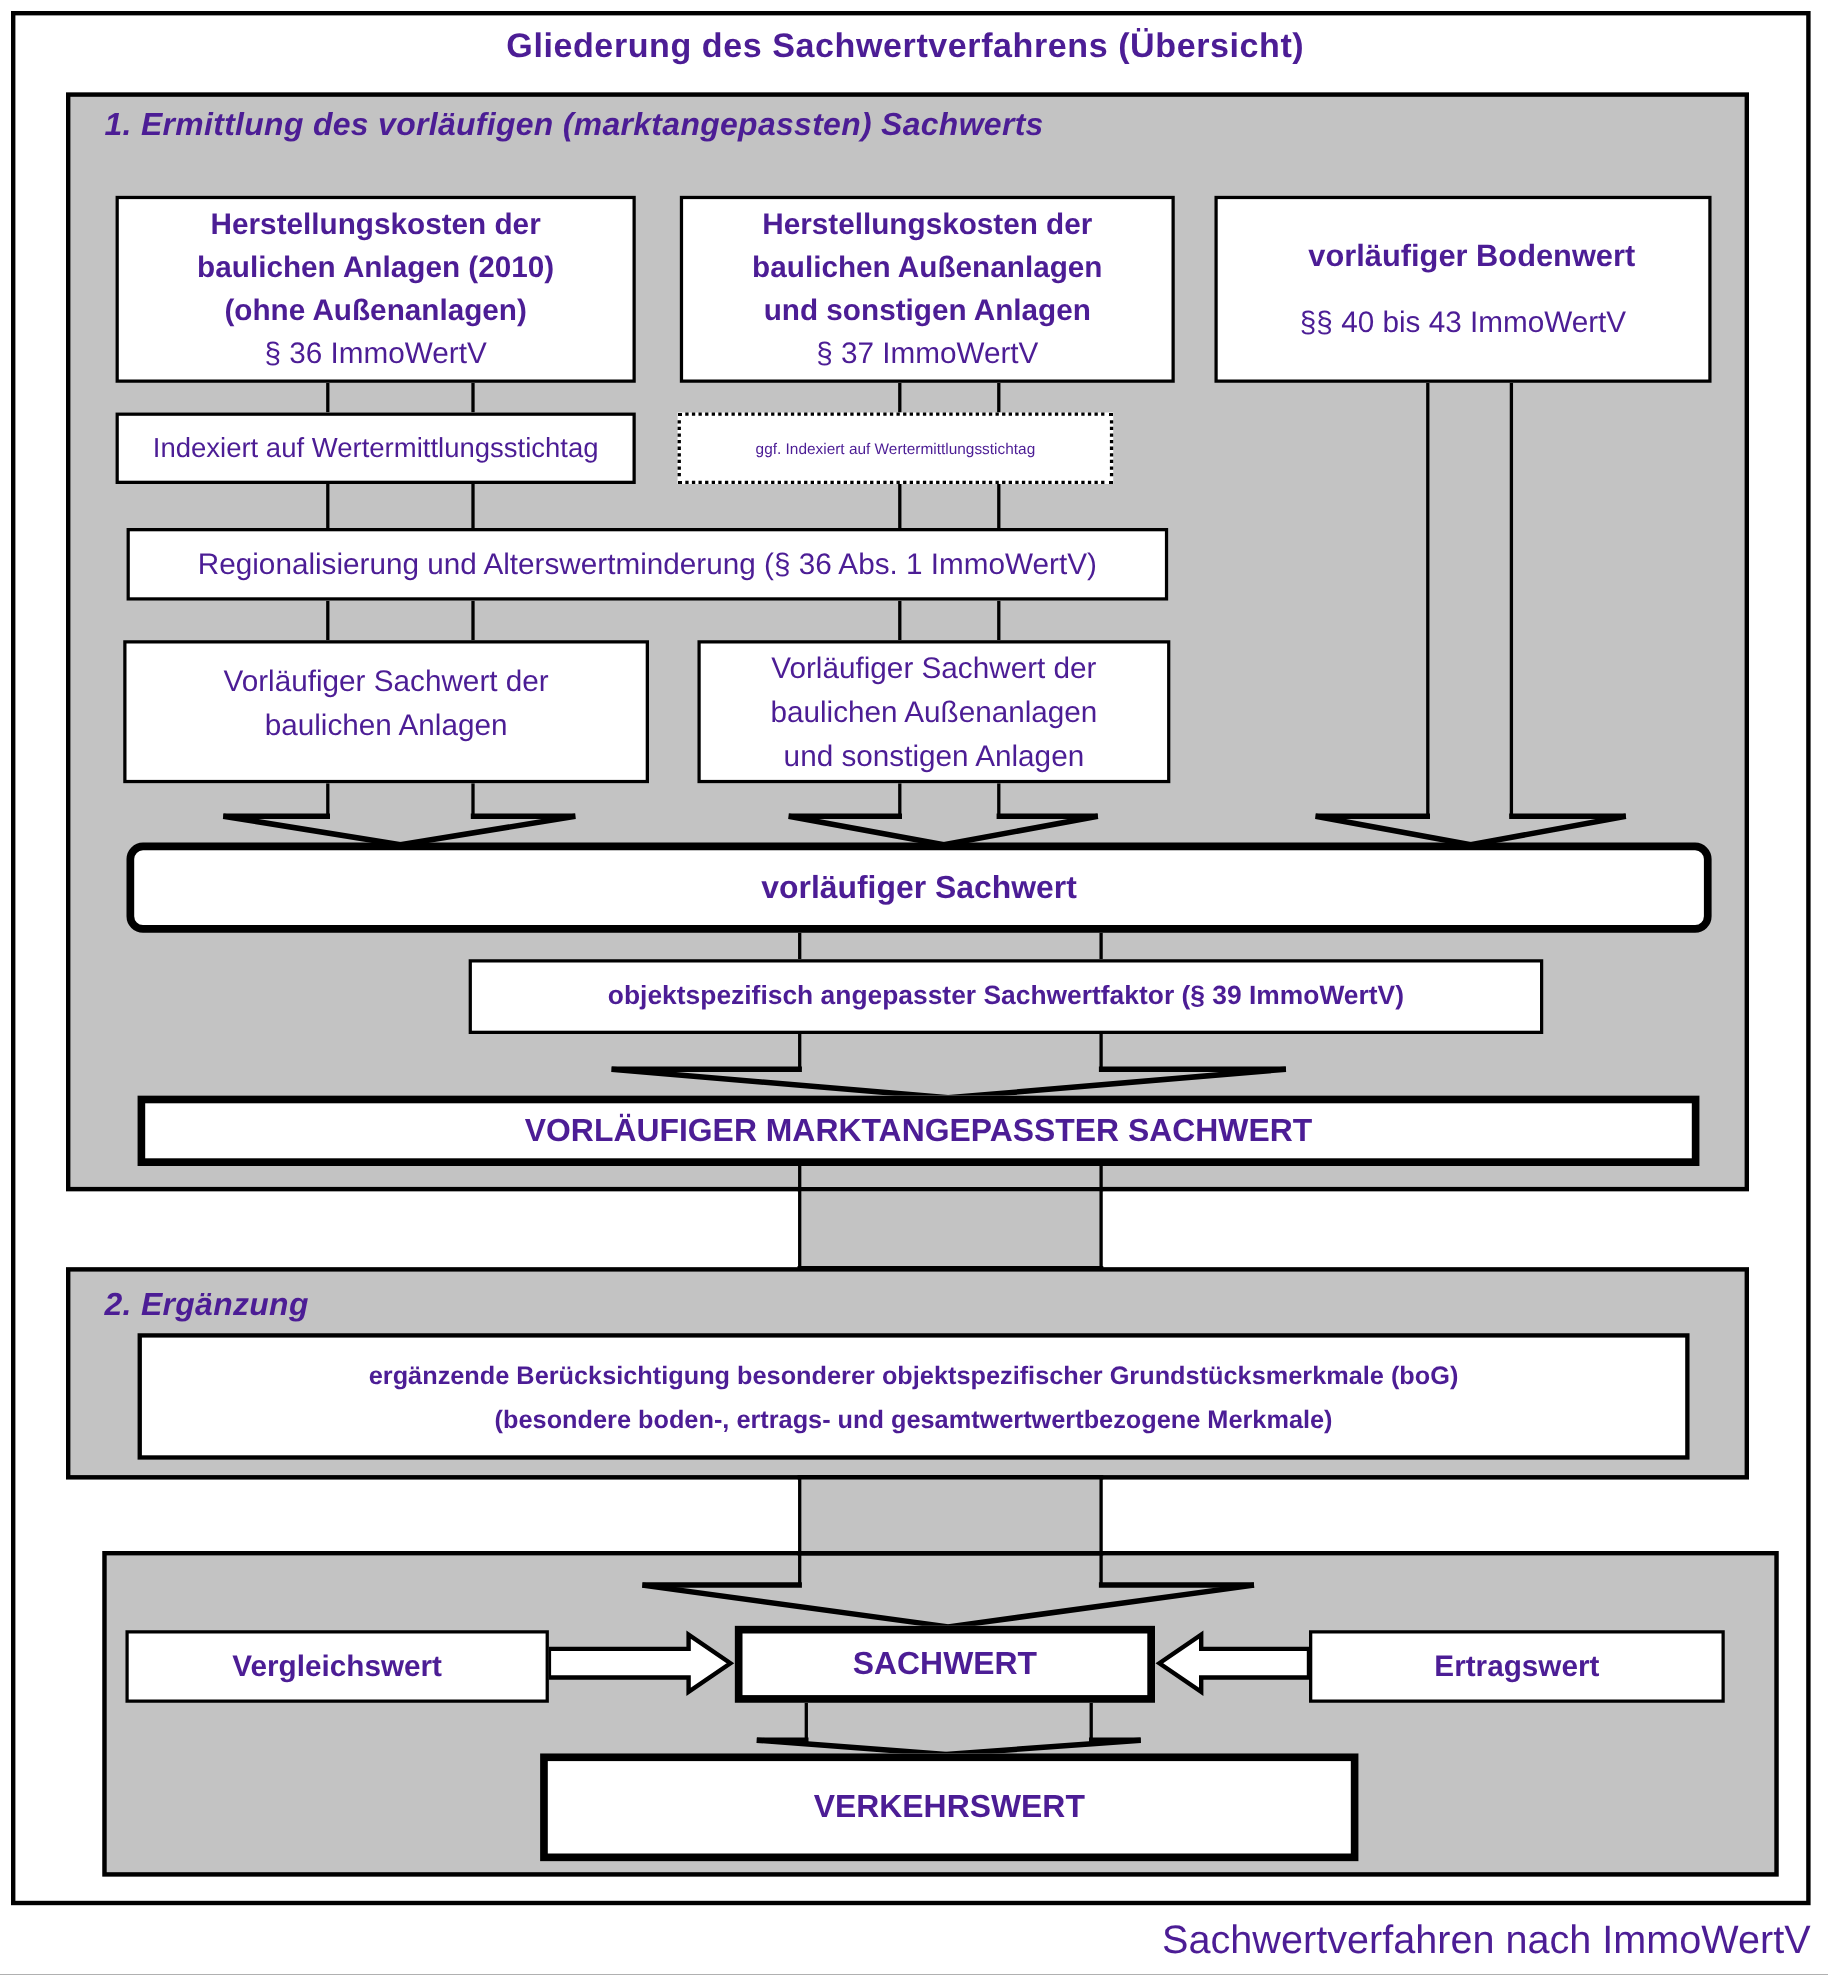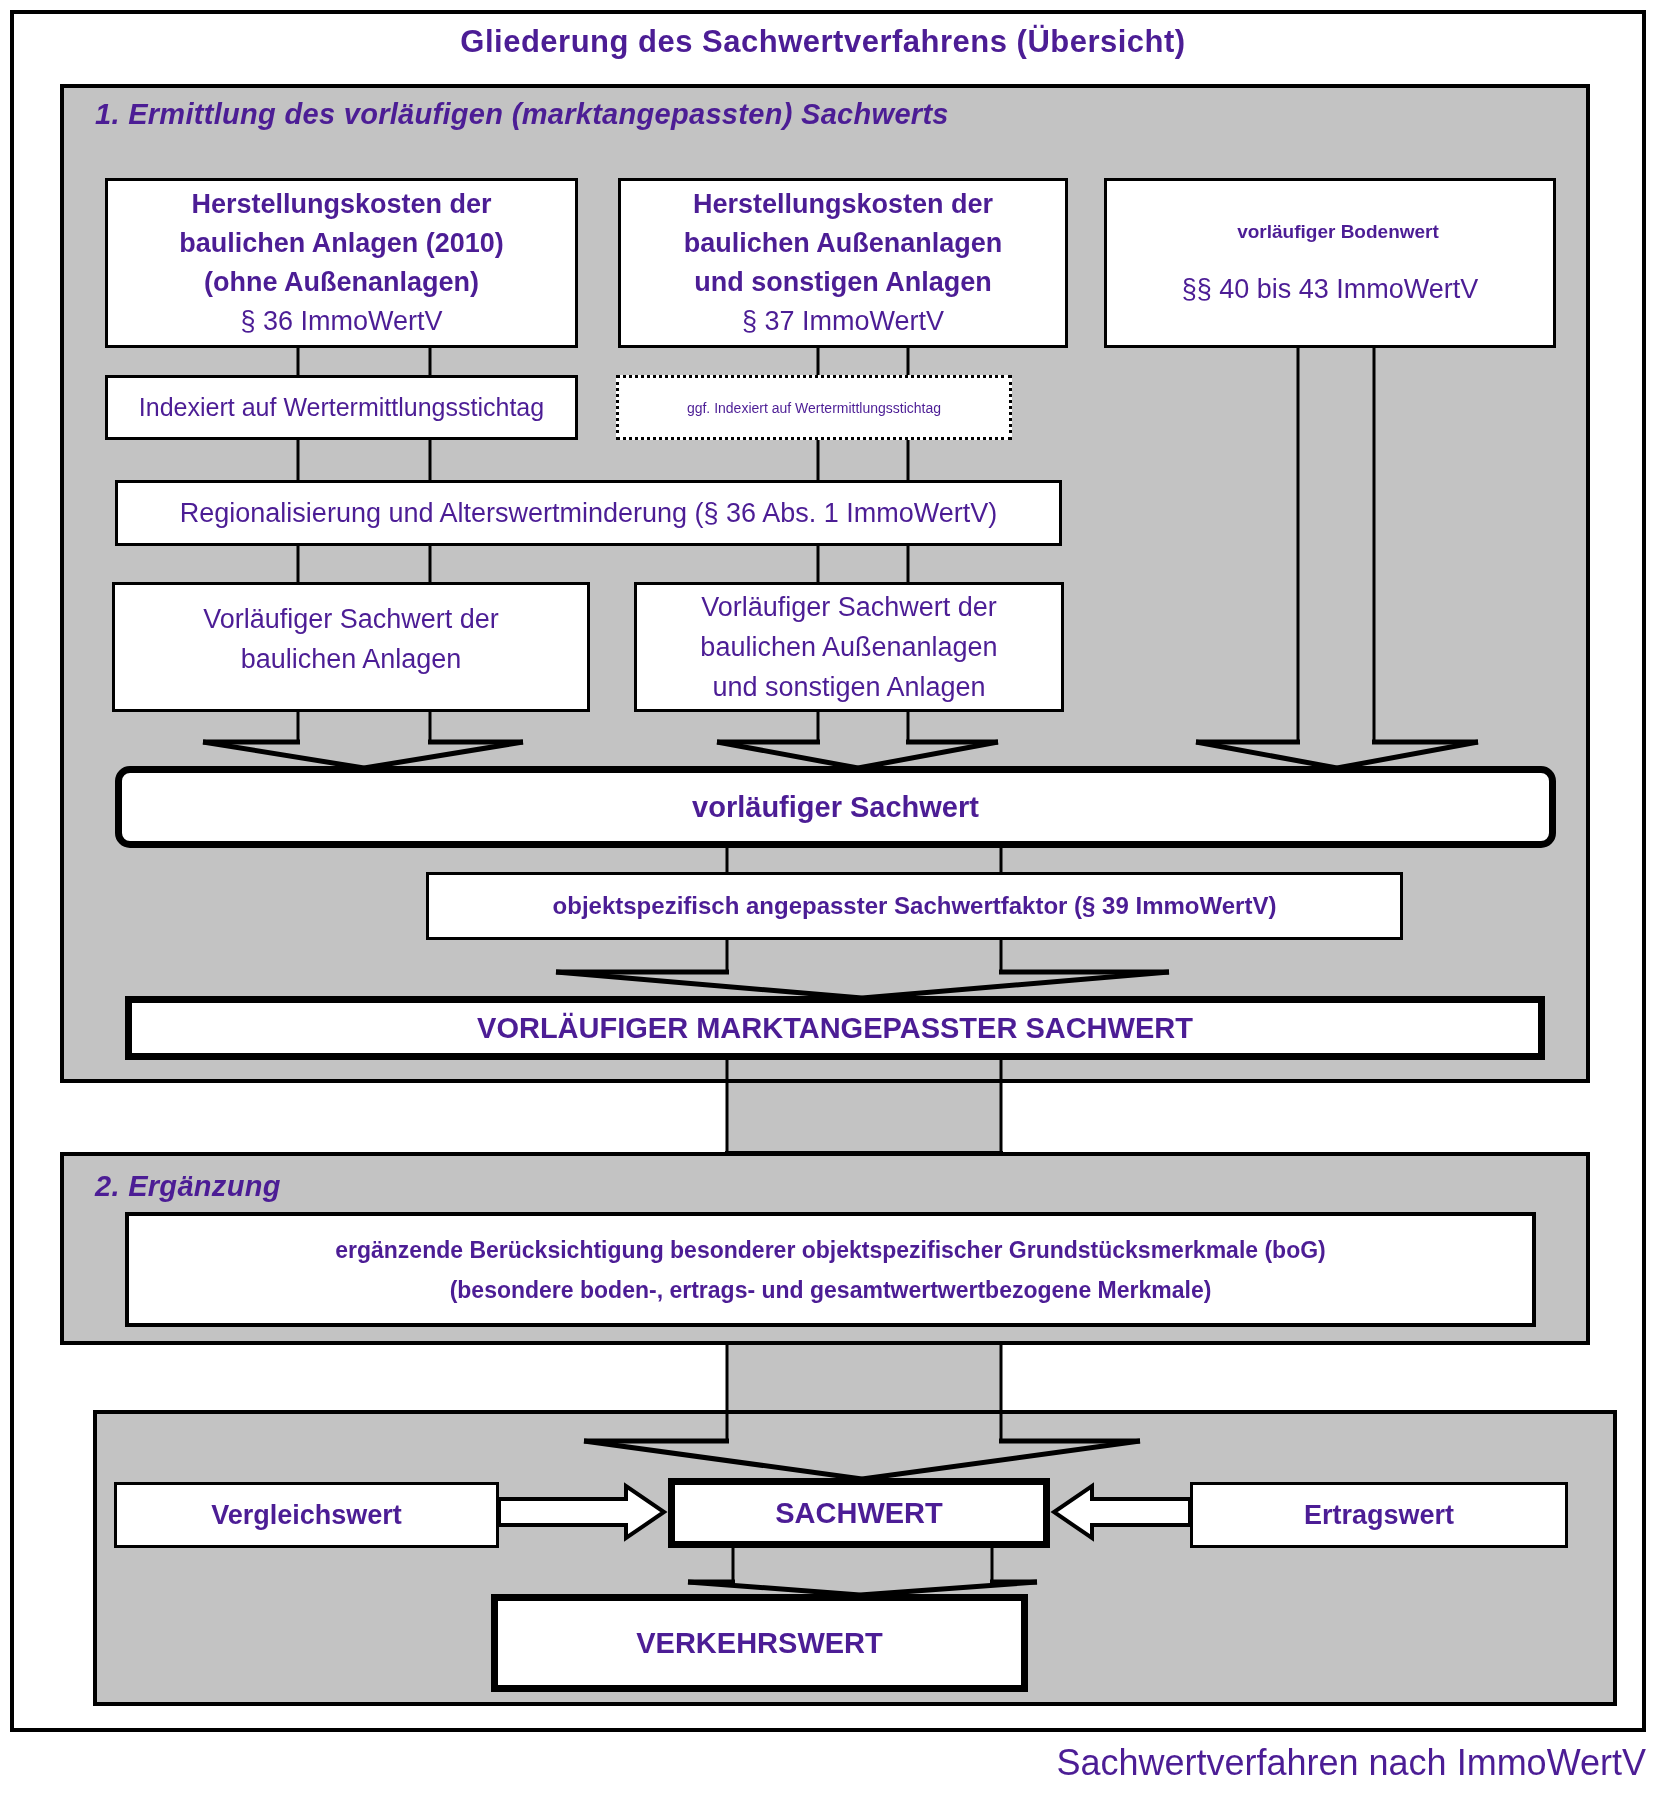--- a/index.html
+++ b/index.html
@@ -169,21 +169,21 @@
   </div>
 
   <div class="node" style="left:618px;top:178px;width:450px;height:170px;font-size:27px;line-height:39px;">
     <span class="ln b">Herstellungskosten der</span>
     <span class="ln b">baulichen Außenanlagen</span>
     <span class="ln b">und sonstigen Anlagen</span>
     <span class="ln">§ 37 ImmoWertV</span>
   </div>
 
   <div class="node" style="left:1104px;top:178px;width:452px;height:170px;font-size:27px;justify-content:space-evenly;padding:8px 0;">
-    <span class="ln b" style="font-size:19px;padding-left:16px;">vorläufiger Bodenwert</span>
+    <span class="ln b" style="font-size:28px;padding-left:16px;">vorläufiger Bodenwert</span>
     <span class="ln">§§ 40 bis 43 ImmoWertV</span>
   </div>
 
   <div class="node" style="left:105px;top:375px;width:473px;height:65px;font-size:25px;">
     <span class="ln">Indexiert auf Wertermittlungsstichtag</span>
   </div>
 
   <div class="node dotted" style="left:616px;top:375px;width:396px;height:65px;font-size:14px;">
     <span class="ln">ggf. Indexiert auf Wertermittlungsstichtag</span>
   </div>
@@ -225,19 +225,19 @@
   </div>
 
   <div class="node thick" style="left:668px;top:1478px;width:382px;height:70px;font-size:29px;">
     <span class="ln b">SACHWERT</span>
   </div>
 
   <div class="node" style="left:1190px;top:1482px;width:378px;height:66px;font-size:27px;">
     <span class="ln b">Ertragswert</span>
   </div>
 
-  <div class="node thick" style="left:491px;top:1594px;width:537px;height:98px;font-size:29px;">
+  <div class="node thick" style="left:491px;top:1594px;width:744px;height:98px;font-size:29px;">
     <span class="ln b">VERKEHRSWERT</span>
   </div>
 
   <div class="caption">Sachwertverfahren nach ImmoWertV</div>
 
 </div>
 
 </body></html>

